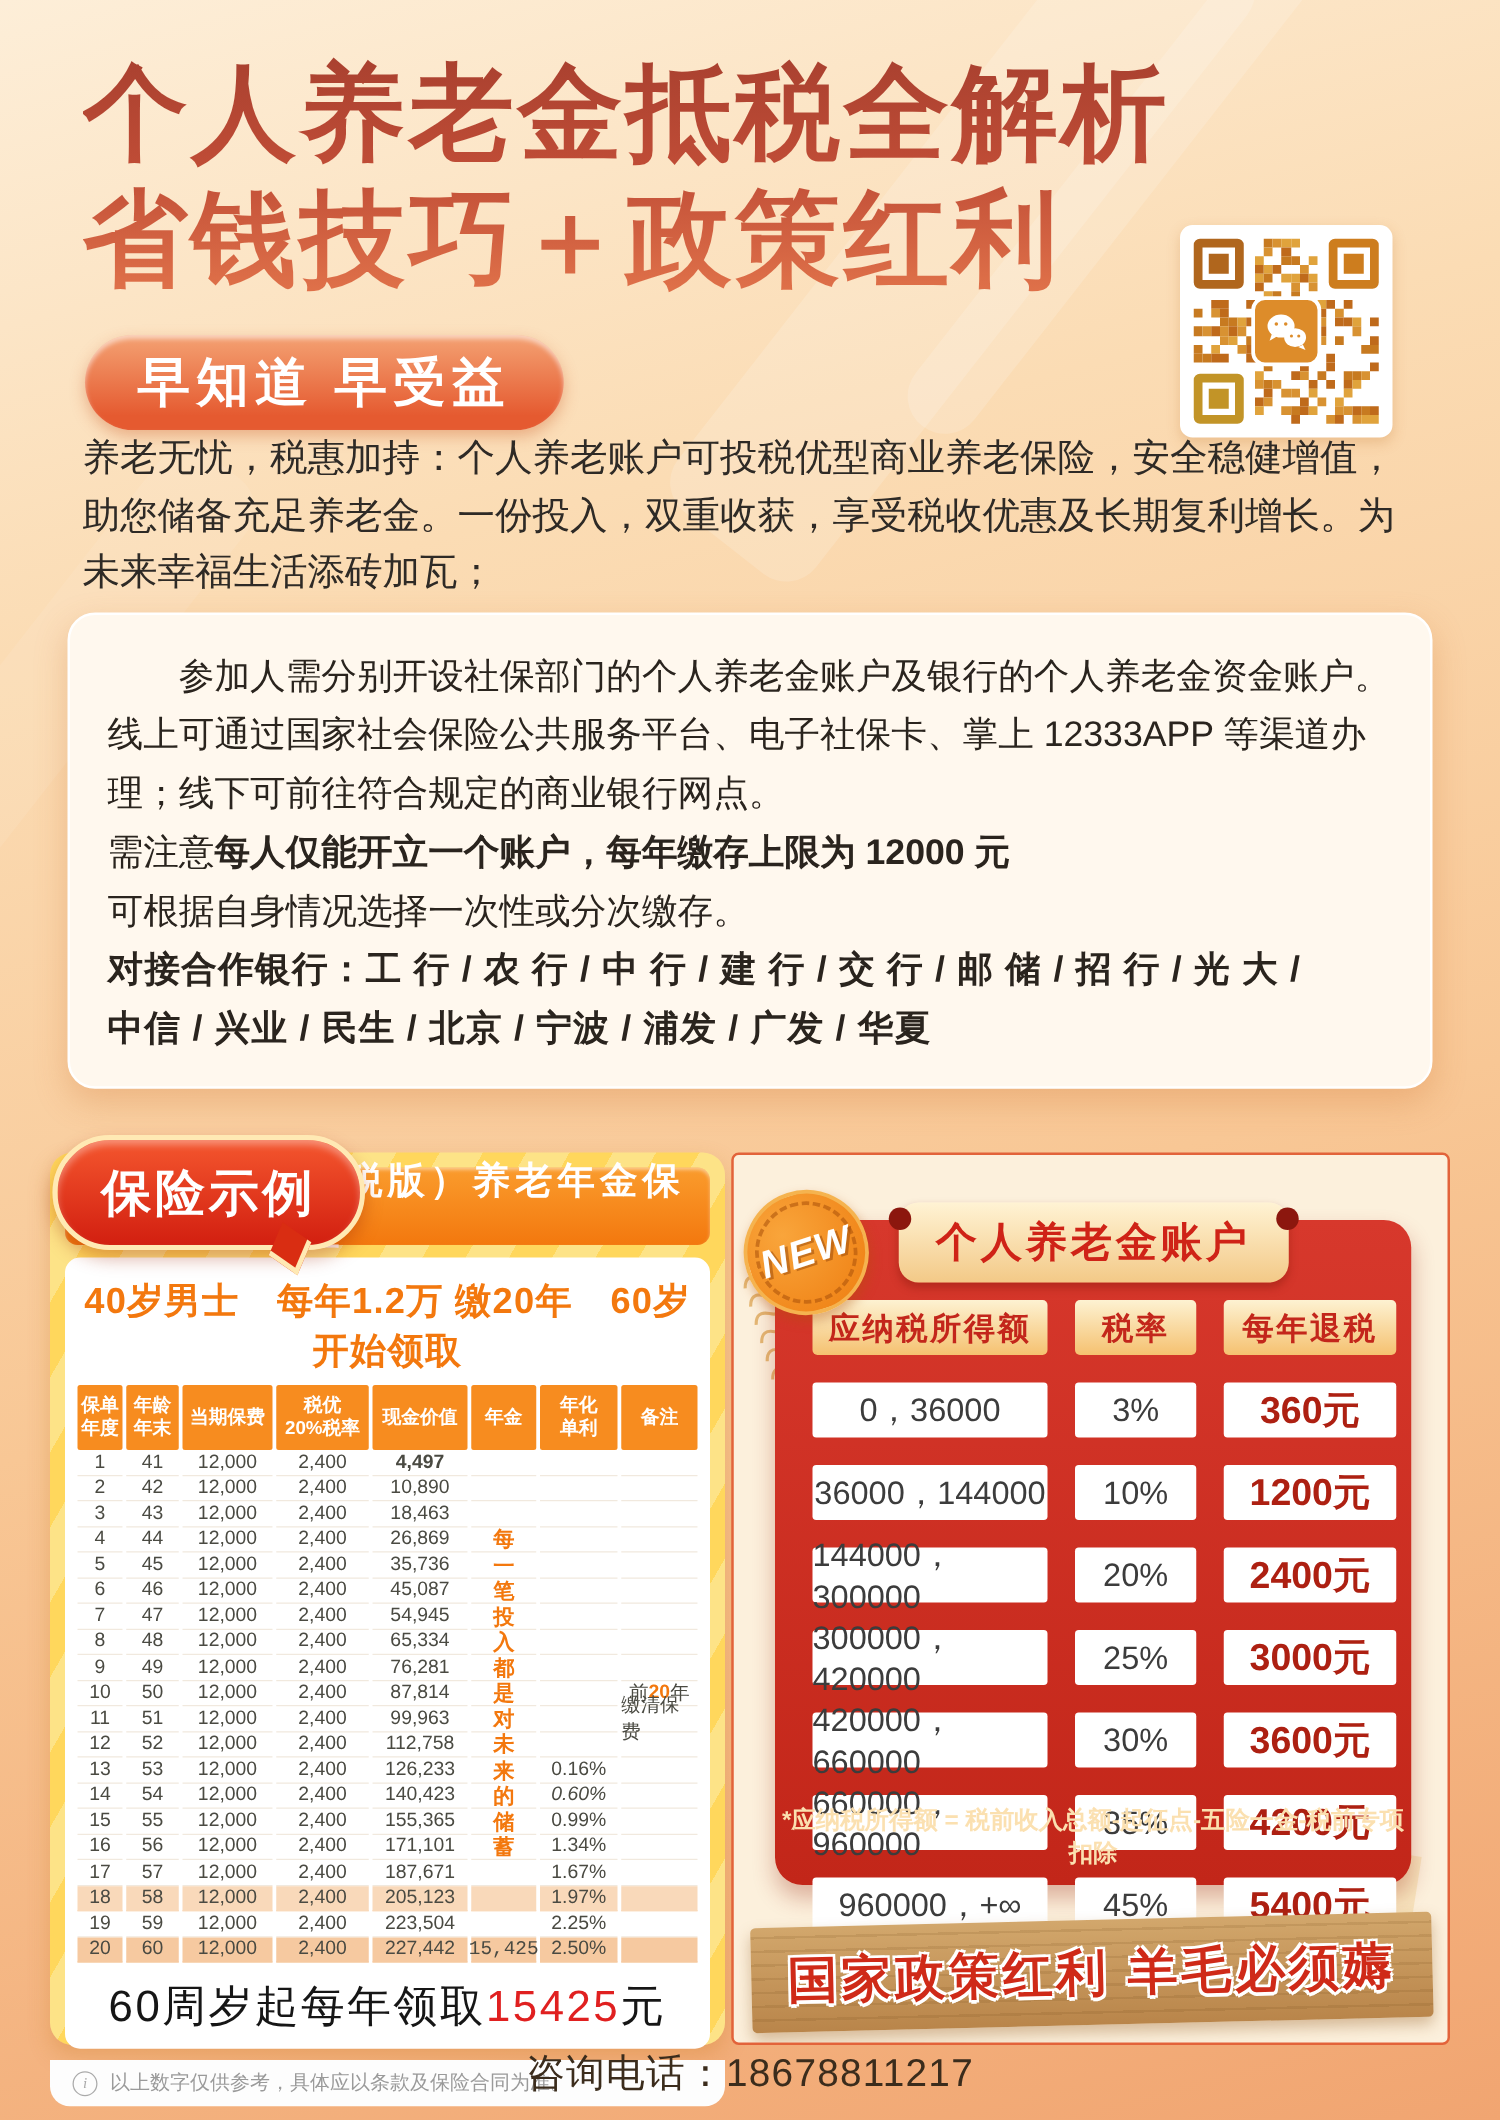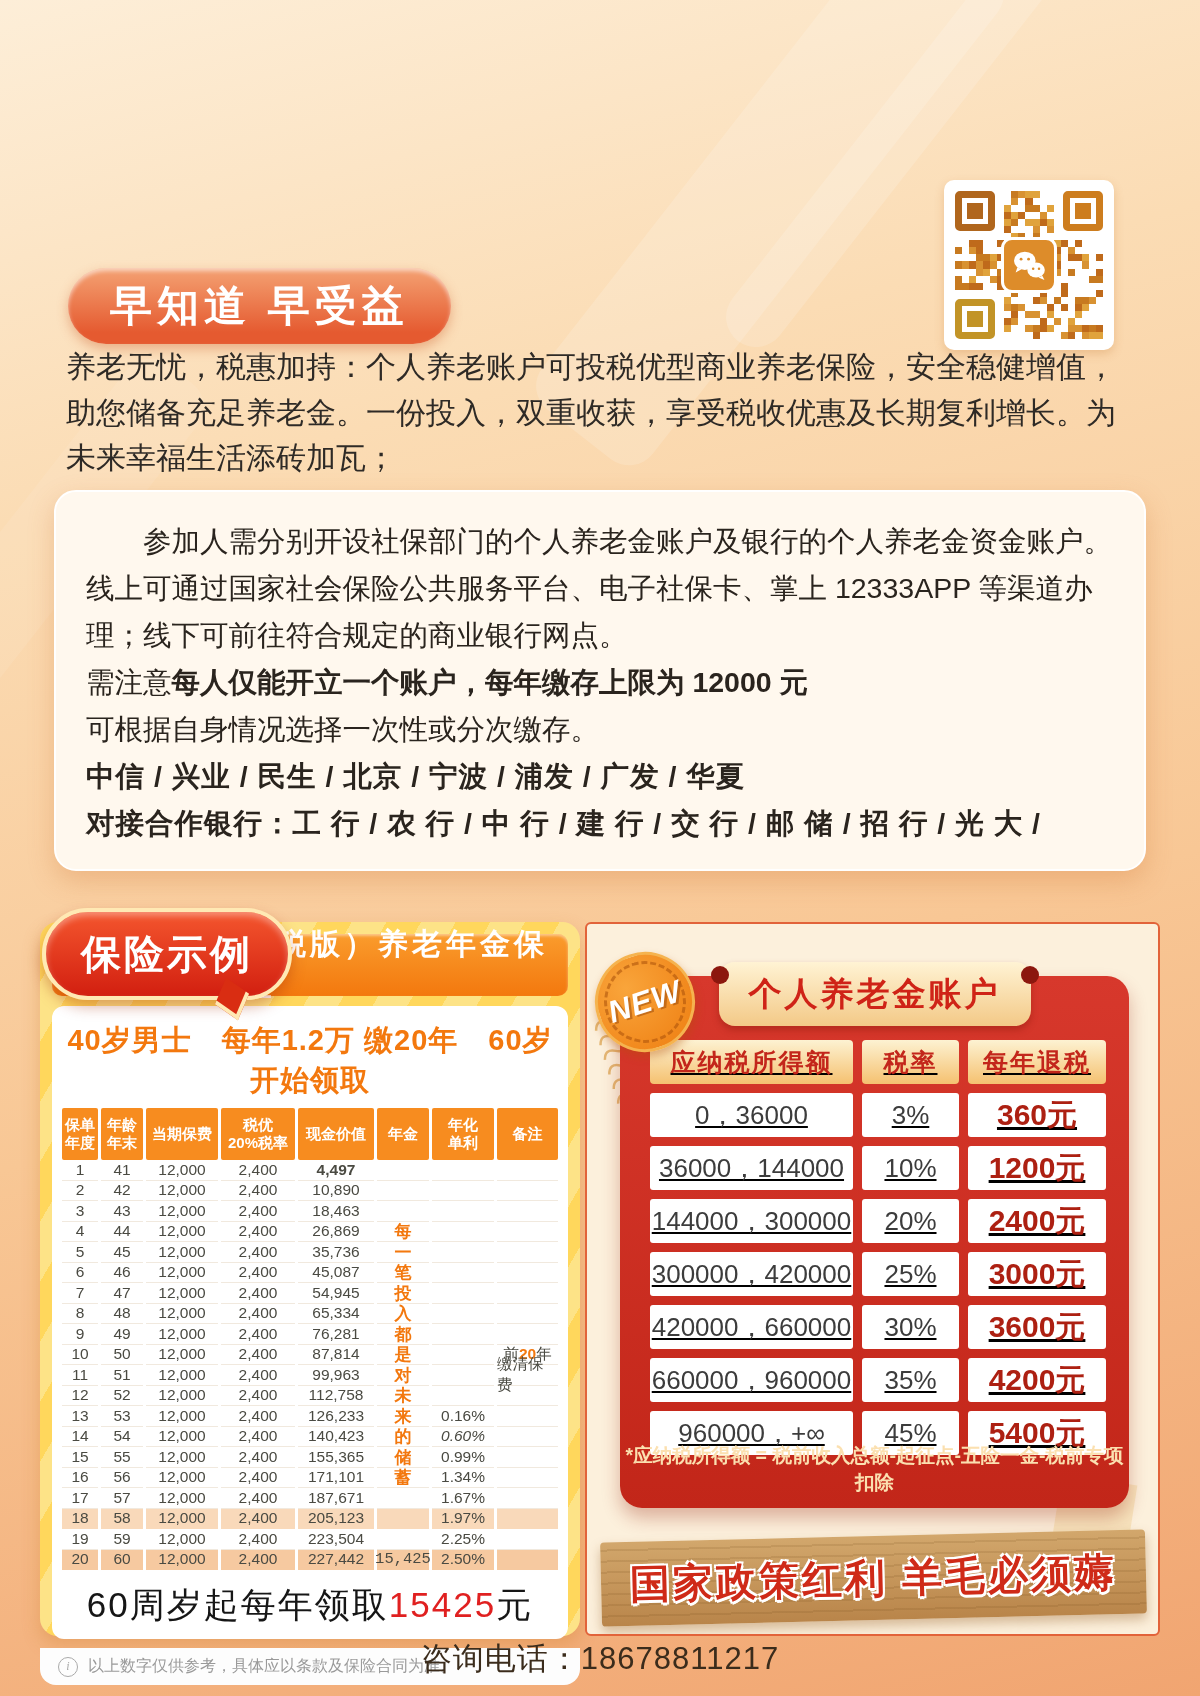--- a/index.html
+++ b/index.html
@@ -89,22 +89,22 @@
   .pen-ribbon::before,.pen-ribbon::after{content:'';position:absolute;top:4px;width:18px;height:18px;
     background:#8c170e;border-radius:50%;z-index:-1;}
   .pen-ribbon::before{left:-8px;}
   .pen-ribbon::after{right:-8px;}
   .new-badge{position:absolute;left:8px;top:28px;width:94px;height:94px;border-radius:50%;z-index:4;
     background:radial-gradient(circle at 35% 30%,#f9a53b,#ee7d10);transform:rotate(-18deg);
     display:flex;align-items:center;justify-content:center;color:#fff;font-weight:900;font-style:italic;
     font-size:31px;letter-spacing:1px;border:3px solid #f5b34f;box-shadow:0 5px 9px rgba(180,80,10,.4);
     text-shadow:2px 2px 0 rgba(140,60,5,.45);}
   .new-badge::before{content:'';position:absolute;inset:6px;border:3px dashed rgba(170,80,10,.55);border-radius:50%;}
-  .tax-table{position:absolute;left:30px;right:23px;top:64px;display:grid;
-    grid-template-columns:1fr 97px 138px;gap:9px;text-decoration:underline;}
+  .tax-table{position:absolute;left:30px;right:12px;top:64px;display:grid;
+    grid-template-columns:1fr 97px 138px;gap:22px;}
   .tax-h{height:44px;background:linear-gradient(180deg,#fdf2d2,#f5c170);border-radius:4px;display:flex;
     align-items:center;justify-content:center;color:#c3261b;font-size:25px;font-weight:800;letter-spacing:2px;}
   .tax-c{height:44px;background:#fff;border-radius:3px;display:flex;align-items:center;justify-content:center;
     font-size:26px;color:#3c3c3c;font-weight:500;}
   .tax-c.refund{font-weight:900;color:#ad2012;font-size:30px;}
   .tax-foot{position:absolute;left:0;right:0;bottom:12px;text-align:center;color:#fbe0b0;font-size:19.5px;font-weight:700;}
   .wood-sign{position:absolute;left:14px;right:12px;top:612px;height:84px;z-index:2;border-radius:4px;
     background:linear-gradient(180deg,#d2a76c,#b9854a);transform:rotate(-1.4deg);
     display:flex;align-items:center;justify-content:center;box-shadow:0 6px 12px rgba(140,80,20,.35);overflow:hidden;}
   .wood-sign::before{content:'';position:absolute;inset:0;
@@ -115,20 +115,24 @@
   .footer{position:absolute;left:0;right:0;top:1638px;text-align:center;font-size:31px;color:#3b2c1c;letter-spacing:1px;}
 </style>
 </head>
 <body>
 
 <div class="poster">
   <div class="streak s1"></div>
   <div class="streak s2"></div>
   <div class="streak s3"></div>
 
+  <div class="title">
+    <div>个人养老金抵税全解析</div>
+    <div>省钱技巧＋政策红利</div>
+  </div>
 
   <div class="badge">早知道 早受益</div>
 
   <div class="qr">
     <div class="qr-grid" id="qr-grid">
       <div class="qr-finder" style="left:0;top:0;color:#b0661d;border-color:#b0661d;"></div>
       <div class="qr-finder" style="right:0;top:0;color:#cd7d1e;border-color:#cd7d1e;"></div>
       <div class="qr-finder" style="left:0;bottom:0;color:#c29427;border-color:#c29427;"></div>
       <div class="qr-center">
         <svg width="40" height="40" viewBox="0 0 48 48">
@@ -585,22 +589,22 @@
         <i style="background: rgb(224, 163, 60);"></i>
       </div>
   </div>
 
   <p class="intro">养老无忧，税惠加持：个人养老账户可投税优型商业养老保险，安全稳健增值，助您储备充足养老金。一份投入，双重收获，享受税收优惠及长期复利增长。为未来幸福生活添砖加瓦；</p>
 
   <div class="infobox">
     <p class="ib-p1">参加人需分别开设社保部门的个人养老金账户及银行的个人养老金资金账户。线上可通过国家社会保险公共服务平台、电子社保卡、掌上 12333APP 等渠道办理；线下可前往符合规定的商业银行网点。</p>
     <p class="ib-note"><span>需注意</span><b>每人仅能开立一个账户，每年缴存上限为 12000 元</b></p>
     <p>可根据自身情况选择一次性或分次缴存。</p>
+    <p class="ib-banks">对接合作银行：工 行 / 农 行 / 中 行 / 建 行 / 交 行 / 邮 储 / 招 行 / 光 大 /</p>
     <p class="ib-banks">中信 / 兴业 / 民生 / 北京 / 宁波 / 浦发 / 广发 / 华夏</p>
-    <p class="ib-banks">对接合作银行：工 行 / 农 行 / 中 行 / 建 行 / 交 行 / 邮 储 / 招 行 / 光 大 /</p>
   </div>
 
   <div class="ins-panel" style="position:absolute;">
     <div class="ins-bubble">保险示例</div>
     <div class="ins-banner">节税版）养老年金保险</div>
     <div class="ins-card">
       <div class="ins-subtitle">40岁男士　每年1.2万 缴20年　60岁开始领取</div>
       <div class="ins-table" id="ins-table">
 
       <div class="itr head">

